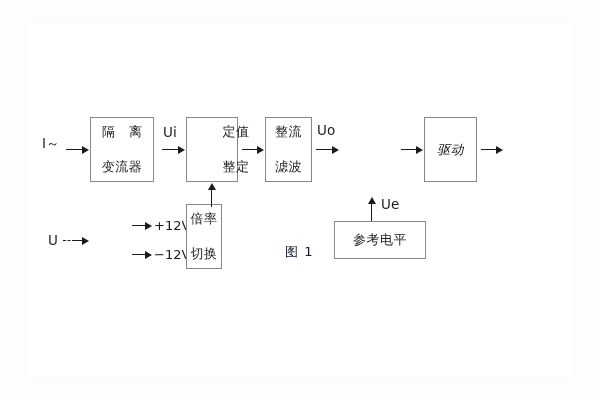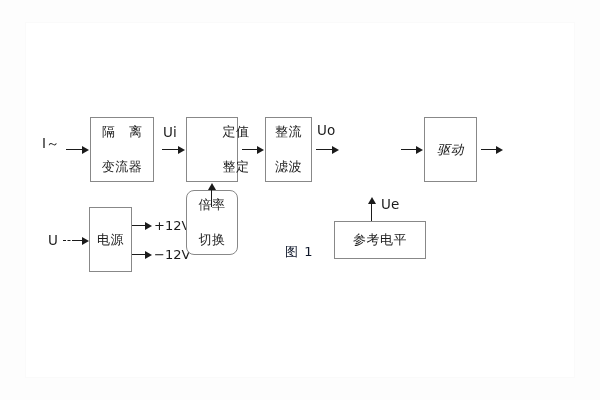--- a/index.html
+++ b/index.html
@@ -153,33 +153,30 @@
 
   <div class="hline" style="left:481px; top:149px; width:16px;"></div>
   <div class="arrow-r" style="left:496px; top:145.5px;"></div>
 
 
   <div class="lbl sig" style="left:48px; top:232px;">U</div>
   <div class="dash" style="left:63px; top:240px; width:12px;"></div>
   <div class="hline" style="left:72px; top:240px; width:11px;"></div>
   <div class="arrow-r" style="left:82px; top:236.5px;"></div>
 
-  <div class="block single" style="left:89px; top:207px; width:43px; height:65px;">
-    <span class="ln">电源</span>
-  </div>
 
   <div class="hline" style="left:132px; top:225px; width:14px;"></div>
   <div class="arrow-r" style="left:145px; top:221.5px;"></div>
   <div class="lbl" style="left:154px; top:218px;">+12V</div>
 
   <div class="hline" style="left:132px; top:254px; width:14px;"></div>
   <div class="arrow-r" style="left:145px; top:250.5px;"></div>
   <div class="lbl" style="left:154px; top:247px;">−12V</div>
 
-  <div class="block" style="left:186px; top:190px; width:52px; height:65px;border-radius:8px;">
+  <div class="block" style="left:186px; top:204px; width:36px; height:65px;">
     <span class="ln">倍率</span>
     <span class="ln">切换</span>
   </div>
 
   <div class="vline" style="left:211px; top:189px; height:18px;"></div>
   <div class="arrow-u" style="left:207.5px; top:183px;"></div>
 
   <div class="block single" style="left:334px; top:221px; width:92px; height:38px;">
     <span class="ln">参考电平</span>
   </div>

